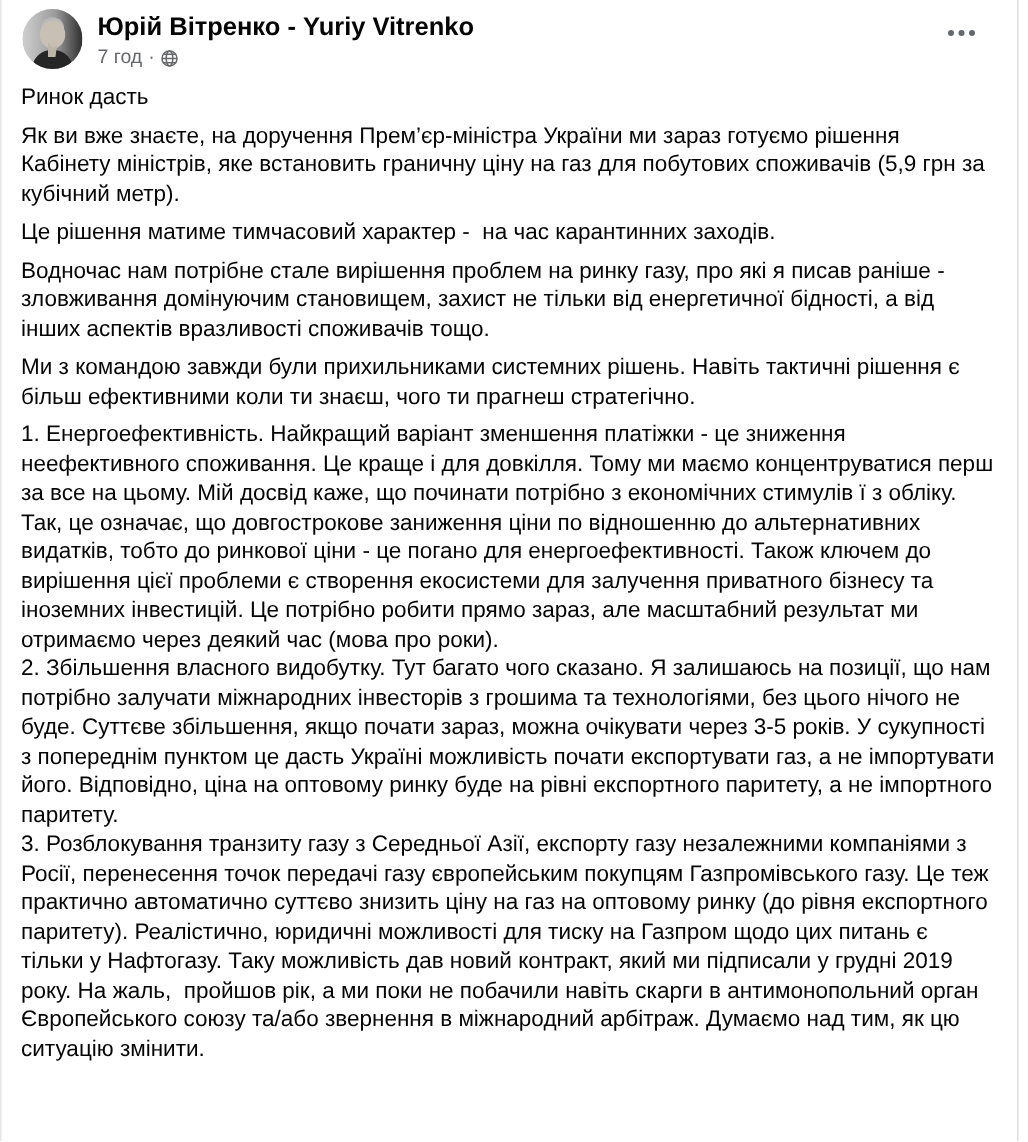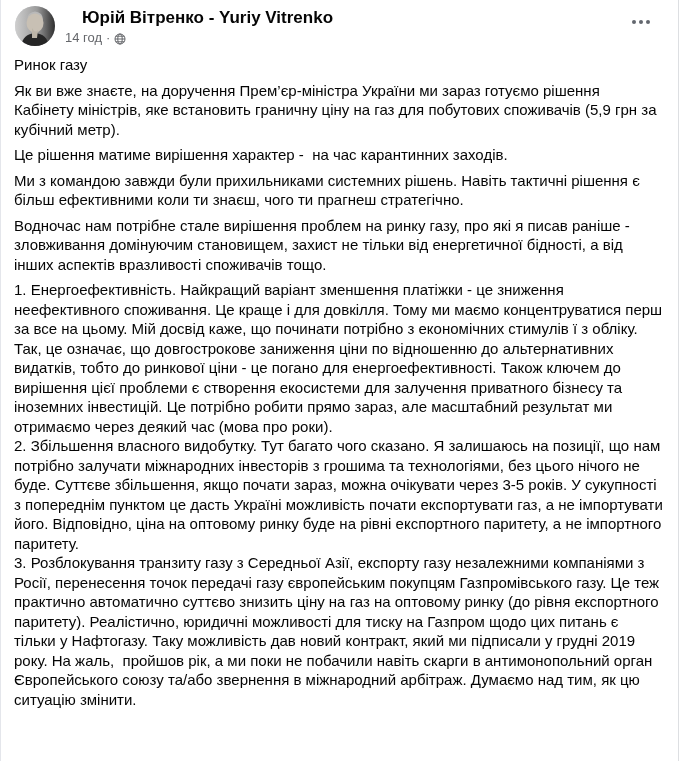--- a/index.html
+++ b/index.html
@@ -47,21 +47,20 @@
     display: flex;
     flex-direction: column;
     padding-top: 2px;
   }
   .author-name {
     font-size: 17px;
     font-weight: 700;
     color: #050505;
     line-height: 20px;
     cursor: pointer;
-    margin-left: 17px;
   }
   .post-meta {
     display: flex;
     align-items: center;
     gap: 4px;
     margin-top: 2px;
     font-size: 13px;
     color: #65676b;
     line-height: 16px;
   }
@@ -117,21 +116,21 @@
           <path d="M14 8 Q20 3 26 8 Q29 12 27 17 L14 17 Q11 12 14 8 Z" fill="#b9b9b9"></path>
           <ellipse cx="20" cy="17" rx="8.5" ry="9.5" fill="#c8c0b4"></ellipse>
           <path d="M6 40 Q8 28 20 27 Q32 28 34 40 Z" fill="#262626"></path>
           <path d="M17 22 Q20 28 23 24 L22 32 L17 32 Z" fill="#bdb5a8"></path>
         </svg>
       </div>
 
       <div class="header-text">
         <div class="author-name">Юрій Вітренко - Yuriy Vitrenko</div>
         <div class="post-meta">
-          <span class="timestamp">14 год</span>
+          <span class="timestamp">7 год</span>
           <span>·</span>
           <span class="globe-icon">
             <svg width="12" height="12" viewBox="0 0 12 12" fill="none" stroke="#65676b" stroke-width="1">
               <circle cx="6" cy="6" r="5"></circle>
               <ellipse cx="6" cy="6" rx="2.2" ry="5"></ellipse>
               <line x1="1" y1="6" x2="11" y2="6"></line>
               <line x1="1.6" y1="3.2" x2="10.4" y2="3.2"></line>
               <line x1="1.6" y1="8.8" x2="10.4" y2="8.8"></line>
             </svg>
           </span>
@@ -140,24 +139,24 @@
 
       <div class="more-options">
         <span class="dot"></span>
         <span class="dot"></span>
         <span class="dot"></span>
       </div>
 
     </div>
 
     <div class="post-body">
-        <p class="post-paragraph">Ринок газу</p>
+        <p class="post-paragraph">Ринок дасть</p>
         <p class="post-paragraph">Як ви вже знаєте, на доручення Прем’єр-міністра України ми зараз готуємо рішення Кабінету міністрів, яке встановить граничну ціну на газ для побутових споживачів (5,9 грн за кубічний метр).</p>
-        <p class="post-paragraph">Це рішення матиме вирішення характер -  на час карантинних заходів.</p>
+        <p class="post-paragraph">Це рішення матиме тимчасовий характер -  на час карантинних заходів.</p>
+        <p class="post-paragraph">Водночас нам потрібне стале вирішення проблем на ринку газу, про які я писав раніше - зловживання домінуючим становищем, захист не тільки від енергетичної бідності, а від інших аспектів вразливості споживачів тощо.</p>
         <p class="post-paragraph">Ми з командою завжди були прихильниками системних рішень. Навіть тактичні рішення є більш ефективними коли ти знаєш, чого ти прагнеш стратегічно.</p>
-        <p class="post-paragraph">Водночас нам потрібне стале вирішення проблем на ринку газу, про які я писав раніше - зловживання домінуючим становищем, захист не тільки від енергетичної бідності, а від інших аспектів вразливості споживачів тощо.</p>
         <p class="post-paragraph">1. Енергоефективність. Найкращий варіант зменшення платіжки - це зниження неефективного споживання. Це краще і для довкілля. Тому ми маємо концентруватися перш за все на цьому. Мій досвід каже, що починати потрібно з економічних стимулів ї з обліку. Так, це означає, що довгострокове заниження ціни по відношенню до альтернативних видатків, тобто до ринкової ціни - це погано для енергоефективності. Також ключем до вирішення цієї проблеми є створення екосистеми для залучення приватного бізнесу та іноземних інвестицій. Це потрібно робити прямо зараз, але масштабний результат ми отримаємо через деякий час (мова про роки).
 2. Збільшення власного видобутку. Тут багато чого сказано. Я залишаюсь на позиції, що нам потрібно залучати міжнародних інвесторів з грошима та технологіями, без цього нічого не буде. Суттєве збільшення, якщо почати зараз, можна очікувати через 3-5 років. У сукупності з попереднім пунктом це дасть Україні можливість почати експортувати газ, а не імпортувати його. Відповідно, ціна на оптовому ринку буде на рівні експортного паритету, а не імпортного паритету.
 3. Розблокування транзиту газу з Середньої Азії, експорту газу незалежними компаніями з Росії, перенесення точок передачі газу європейським покупцям Газпромівського газу. Це теж практично автоматично суттєво знизить ціну на газ на оптовому ринку (до рівня експортного паритету). Реалістично, юридичні можливості для тиску на Газпром щодо цих питань є тільки у Нафтогазу. Таку можливість дав новий контракт, який ми підписали у грудні 2019 року. На жаль,  пройшов рік, а ми поки не побачили навіть скарги в антимонопольний орган Європейського союзу та/або звернення в міжнародний арбітраж. Думаємо над тим, як цю ситуацію змінити.</p>
       </div>
 
   </div>
 </div>
 
 </body></html>

